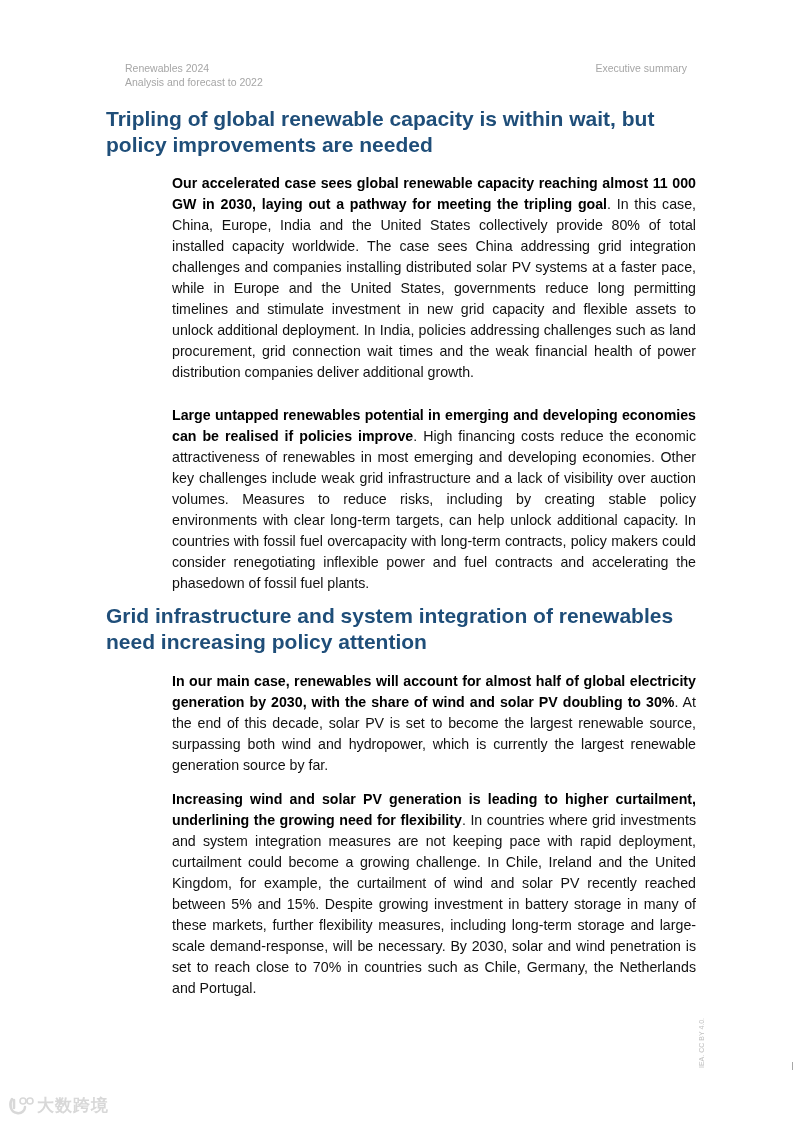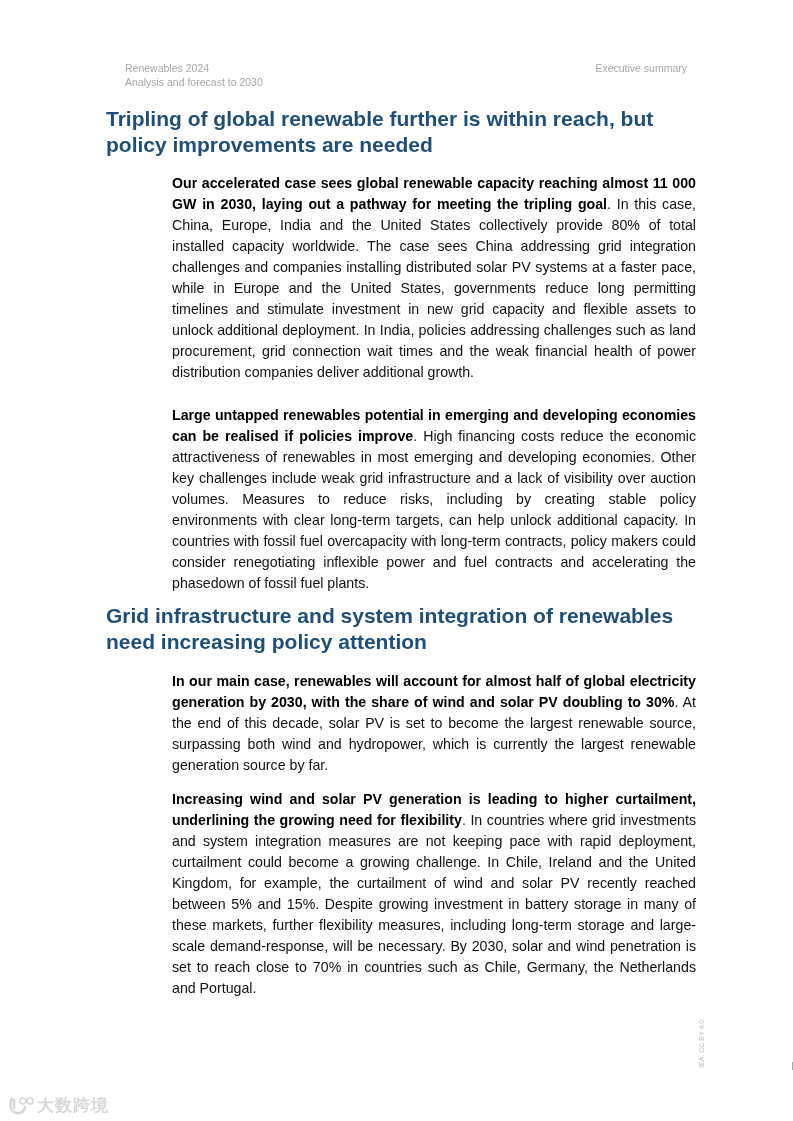--- a/index.html
+++ b/index.html
@@ -40,25 +40,25 @@
     color: #d8d8d8; font-family: "DejaVu Sans", sans-serif; font-size: 17px; font-weight: bold;
     letter-spacing: 1px;
   }
   .watermark .logo { width: 28px; height: 20px; }
 </style>
 </head>
 <body>
 
 <div class="hdr hdr-left">
   <div>Renewables 2024</div>
-  <div>Analysis and forecast to 2030</div>
+  <div>Analysis and forecast to 2022</div>
 </div>
 <div class="hdr hdr-right">Executive summary</div>
 
-<h2 class="h1">Tripling of global renewable further is within reach, but policy improvements are needed</h2>
+<h2 class="h1">Tripling of global renewable capacity is within wait, but policy improvements are needed</h2>
 
 <p class="para p1">
   <b>Our accelerated case sees global renewable capacity reaching almost 11 000 GW in 2030, laying out a pathway for meeting the tripling goal</b><span>. In this case, China, Europe, India and the United States collectively provide 80% of total installed capacity worldwide. The case sees China addressing grid integration challenges and companies installing distributed solar PV systems at a faster pace, while in Europe and the United States, governments reduce long permitting timelines and stimulate investment in new grid capacity and flexible assets to unlock additional deployment. In India, policies addressing challenges such as land procurement, grid connection wait times and the weak financial health of power distribution companies deliver additional growth.</span>
 </p>
 
 <p class="para p2">
   <b>Large untapped renewables potential in emerging and developing economies can be realised if policies improve</b><span>. High financing costs reduce the economic attractiveness of renewables in most emerging and developing economies. Other key challenges include weak grid infrastructure and a lack of visibility over auction volumes. Measures to reduce risks, including by creating stable policy environments with clear long-term targets, can help unlock additional capacity. In countries with fossil fuel overcapacity with long-term contracts, policy makers could consider renegotiating inflexible power and fuel contracts and accelerating the phasedown of fossil fuel plants.</span>
 </p>
 
 <h2 class="h2b">Grid infrastructure and system integration of renewables need increasing policy attention</h2>

